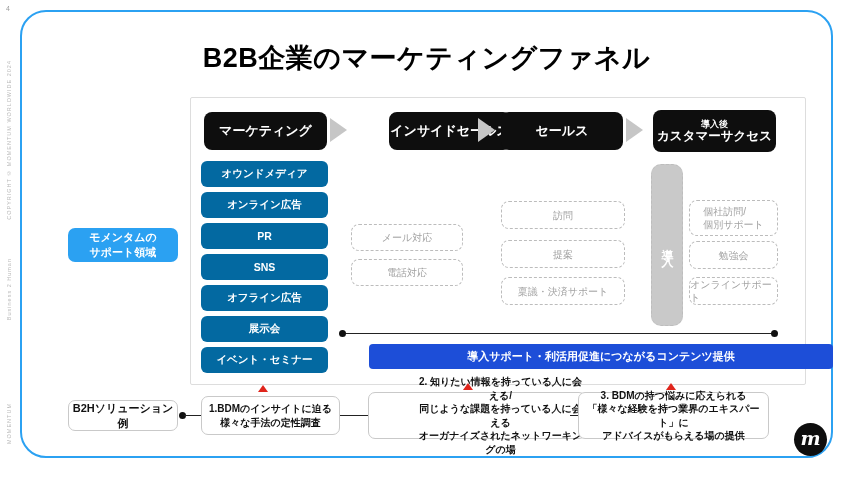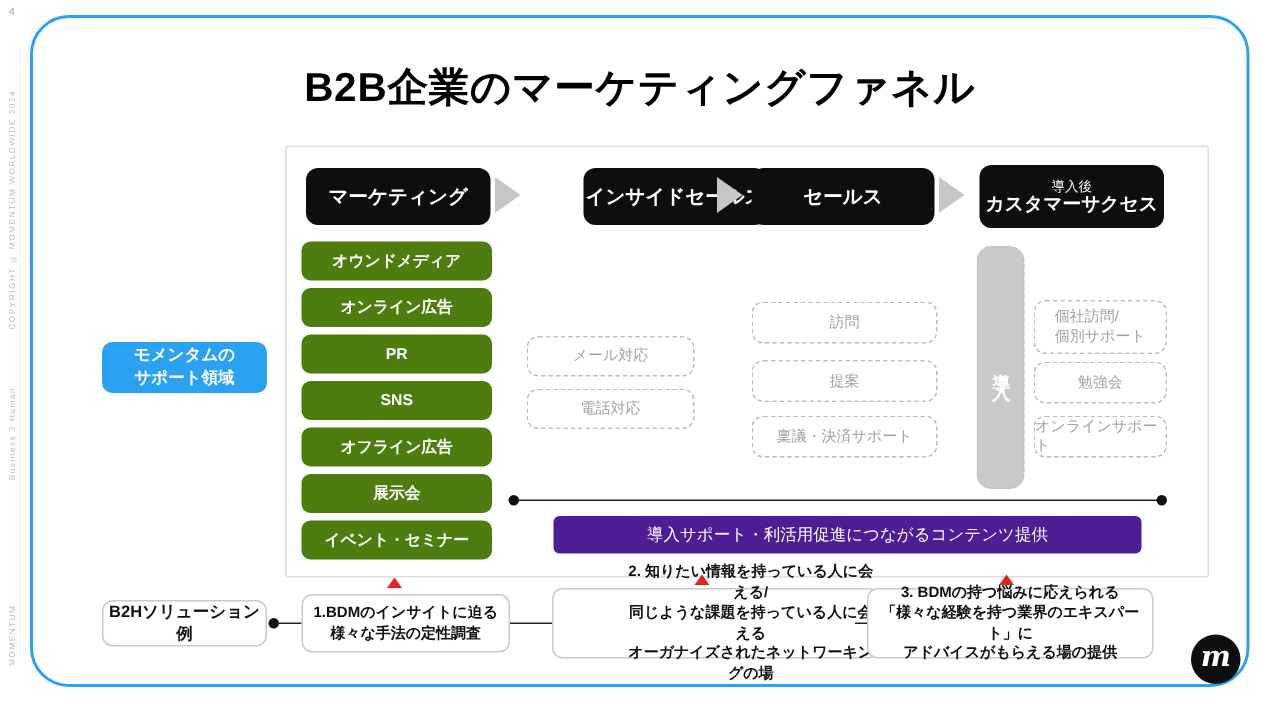--- a/index.html
+++ b/index.html
@@ -19,49 +19,49 @@
 
   .title { position:absolute; left:20px; top:40px; width:813px; text-align:center;
            font-size:27px; font-weight:800; color:#000; letter-spacing:0.5px; }
 
   .panel { position:absolute; left:190px; top:97px; width:616px; height:288px;
            background:#fff; border:1px solid #ddd; border-radius:2px; }
 
   .stage { position:absolute; height:38px; background:#0E0E0E; border-radius:8px;
            color:#fff; font-weight:700; font-size:13px; display:flex; flex-direction:column;
            align-items:center; justify-content:center; line-height:1.15; }
-  .stage .sub { font-size:9px; font-weight:400; }
+  .stage .sub { font-size:9px; font-weight:700; }
   .st1 { left:13px;  top:14px; width:123px; }
   .st2 { left:162px; top:14px; width:122px;margin-left:36px; }
   .st3 { left:310px; top:14px; width:122px; }
   .st4 { left:462px; top:12px; width:123px; height:42px; font-size:12.5px; }
 
   .arrow { position:absolute; width:0; height:0; border-top:12px solid transparent;
            border-bottom:12px solid transparent; border-left:17px solid #C6C6C6; top:20px; }
   .ar1 { left:139px; } .ar2 { left:287px; } .ar3 { left:435px; }
 
-  .bluebtn { position:absolute; left:10px; width:127px; height:26px; background:#4d7c0f;
+  .bluebtn { position:absolute; left:10px; width:127px; height:26px; background:#0369a1;
              border-radius:6px; color:#fff; font-weight:700; font-size:10.5px;
              display:flex; align-items:center; justify-content:center; }
 
   .dashed { position:absolute; border:1.5px dashed #bcbcbc; border-radius:8px; background:#fff;
             color:#a2a2a2; font-size:10px; display:flex; align-items:center; justify-content:center;
             line-height:1.3; white-space:pre-line; }
 
   .deploy { position:absolute; left:460px; top:66px; width:32px; height:162px;
             background:#C9C9C9; border:1.5px dashed #bdbdbd; border-radius:10px;
             display:flex; align-items:center; justify-content:center; }
   .deploy span { writing-mode:vertical-rl; color:#fff; font-size:12px; font-weight:700;
                  letter-spacing:6px; }
 
   .hline { position:absolute; left:151px; top:235px; width:433px; height:1px; background:#222; }
   .dot { position:absolute; width:7px; height:7px; border-radius:50%; background:#111; }
 
-  .contentbar { position:absolute; left:178px; top:246px; width:392px; height:25px;
-                background:#4c1d95; border-radius:4px; color:#fff; font-weight:400;
+  .contentbar { position:absolute; left:178px; top:246px; width:464px; height:25px;
+                background:#1d4ed8; border-radius:4px; color:#fff; font-weight:700;
                 font-size:11px; display:flex; align-items:center; justify-content:center; }
 
   .support { position:absolute; left:68px; top:228px; width:110px; height:34px;
              background:#2BA1F2; border-radius:7px; color:#fff; font-weight:700; font-size:11px;
              display:flex; align-items:center; justify-content:center; text-align:center;
              line-height:1.35; white-space:pre-line; }
 
   .solbox { position:absolute; background:#fff; border:1px solid #c9c9c9; border-radius:7px;
             color:#111; font-weight:700; display:flex; align-items:center; justify-content:center;
             text-align:center; white-space:pre-line; line-height:1.35; }

